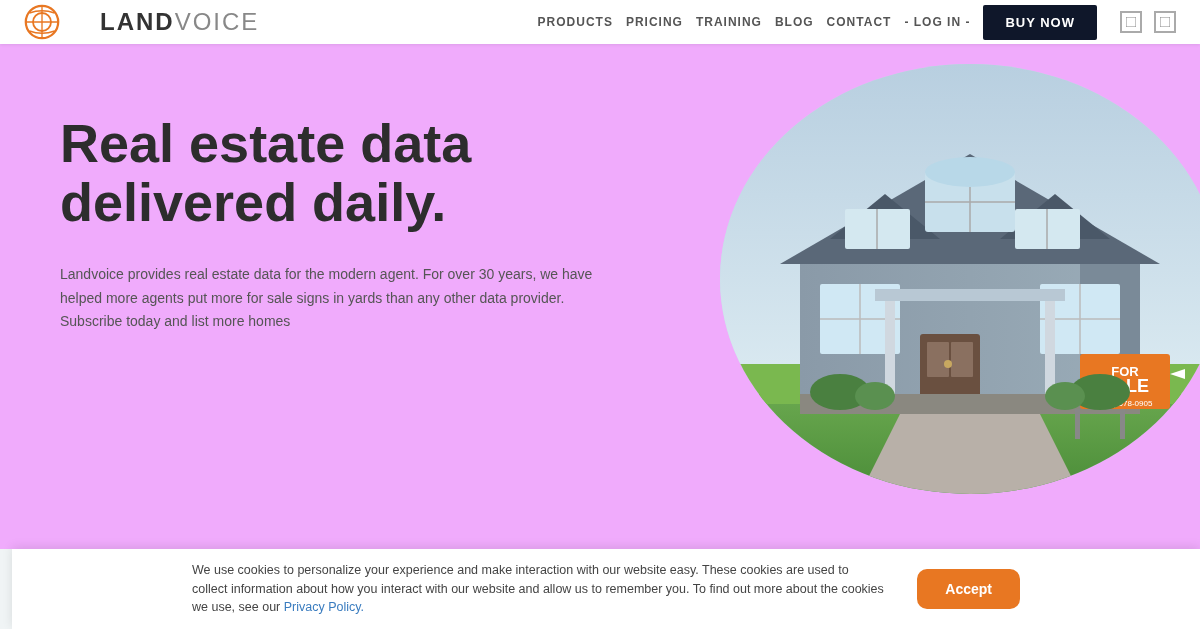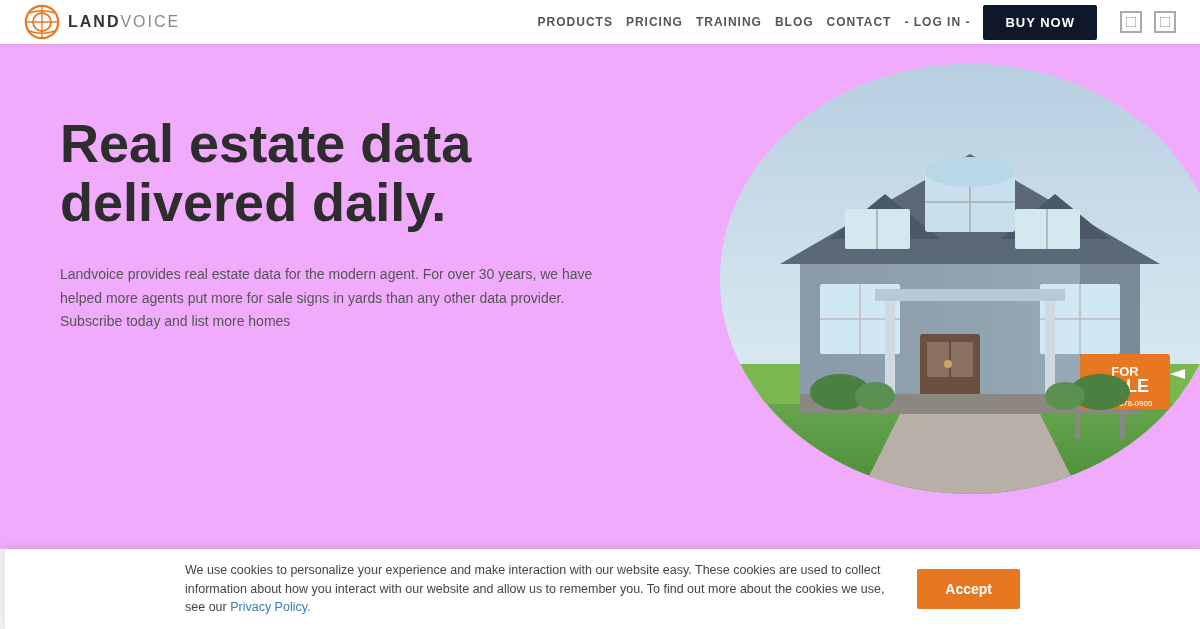--- a/index.html
+++ b/index.html
@@ -20,24 +20,25 @@
     .header-logo {
       display: flex;
       align-items: center;
       gap: 8px;
     }
     .logo-icon {
       width: 36px;
       height: 36px;
     }
     .logo-text {
-      font-size: 16px;
+      font-size: 24px;
       font-weight: 700;
       letter-spacing: 2px;
       color: #333;
+      margin-left: 32px;
     }
     .logo-text span.land {
       color: #333;
     }
     .logo-text span.voice {
       color: #888;
       font-weight: 400;
     }
     .header-nav {
       display: flex;
@@ -138,21 +139,21 @@
       height: 100%;
       position: absolute;
       top: 0;
       left: 0;
     }
 
     
     .cookie-banner {
       position: fixed;
       bottom: 0;
-      left: 5px;
+      left: 12px;
       right: 0;
       background: #ffffff;
       padding: 16px 180px 16px 180px;
       display: flex;
       align-items: center;
       justify-content: center;
       gap: 30px;
       box-shadow: 0 -2px 10px rgba(0,0,0,0.1);
       height: 80px;
       z-index: 100;
@@ -169,21 +170,21 @@
       text-decoration: none;
     }
     .cookie-accept-btn {
       background: #e87722;
       color: #fff;
       border: none;
       padding: 12px 28px;
       font-size: 14px;
       font-weight: 600;
       cursor: pointer;
-      border-radius: 2px;
+      border-radius: 10px;
       white-space: nowrap;
       flex-shrink: 0;
     }
   </style>
 </head>
 <body>
 
 <header class="header">
   <div class="header-logo">
 

